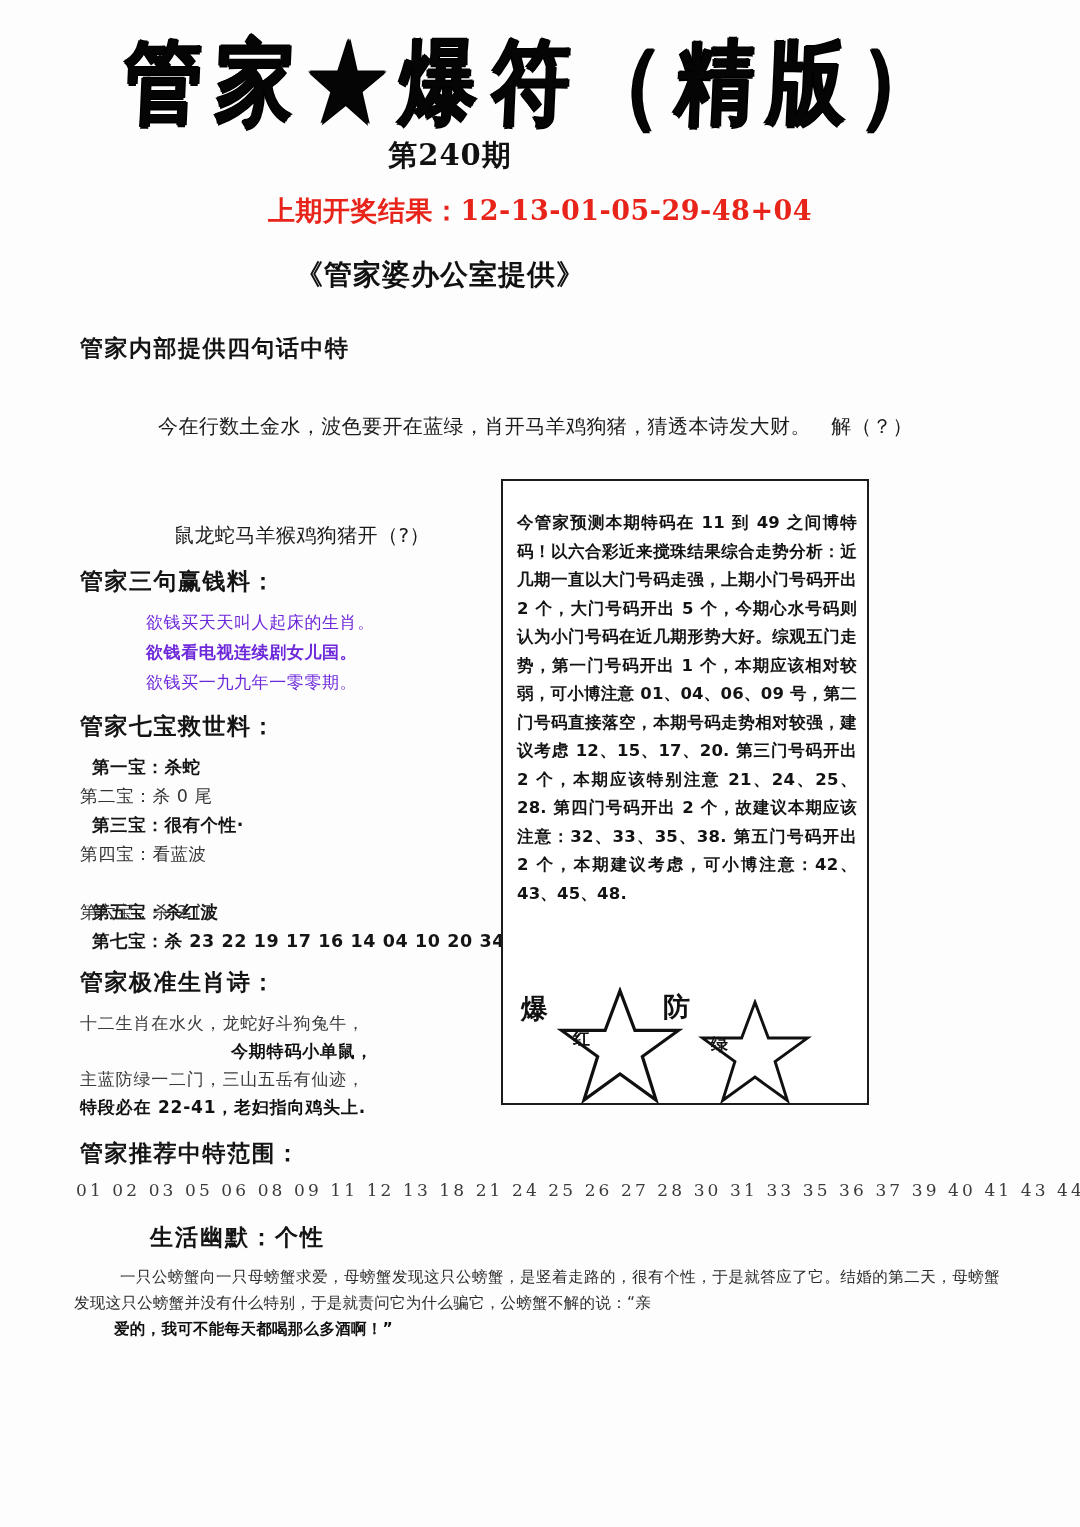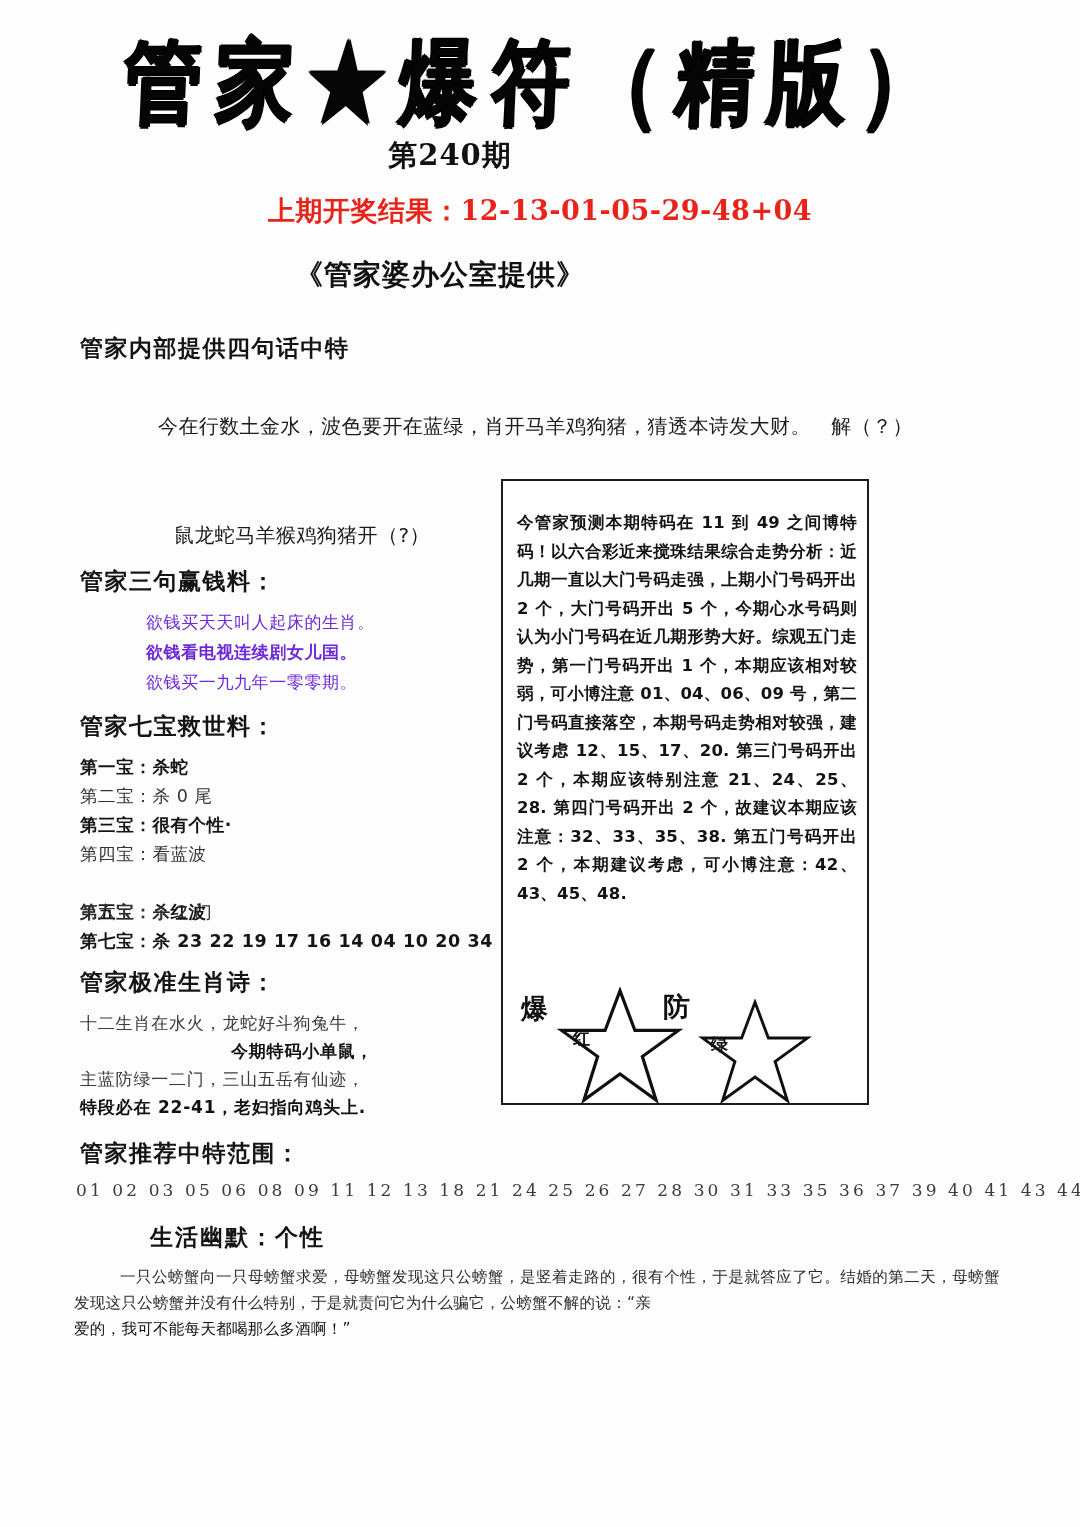--- a/index.html
+++ b/index.html
@@ -111,21 +111,21 @@
   }
 
   .treasure-row {
     position: absolute;
     font-family: "DejaVu Sans", "Liberation Sans", sans-serif;
     font-size: 17.5px;
     color: #151515;
     letter-spacing: 0.6px;
     white-space: nowrap;
   }
-  .treasure-row.bold { font-weight: 700; }
+  .treasure-row.bold { font-weight: 700; margin-left: 12px; }
   .treasure-row.thin { font-weight: 400; color: #333; }
 
   .poem-row {
     position: absolute;
     font-family: "DejaVu Sans", "Liberation Sans", sans-serif;
     font-size: 17px;
     color: #222;
     letter-spacing: 0.8px;
     white-space: nowrap;
   }
@@ -211,21 +211,21 @@
     width: 926px;
     font-family: "DejaVu Sans", "Liberation Sans", sans-serif;
     font-size: 15.5px;
     line-height: 26px;
     color: #2b2b2b;
     letter-spacing: 0.3px;
     text-align: justify;
   }
   .humor-body .p1 { text-indent: 46px; display: block; }
   .humor-body .p2 { display: block; }
-  .humor-body b { font-weight: 400; color: #111; }
+  .humor-body b { font-weight: 700; color: #111; margin-left: 40px; }
 </style>
 </head>
 <body>
 
 <div class="page">
 
   <div class="masthead">
     <div class="masthead-title">管家★爆符（精版）</div>
   </div>
 

